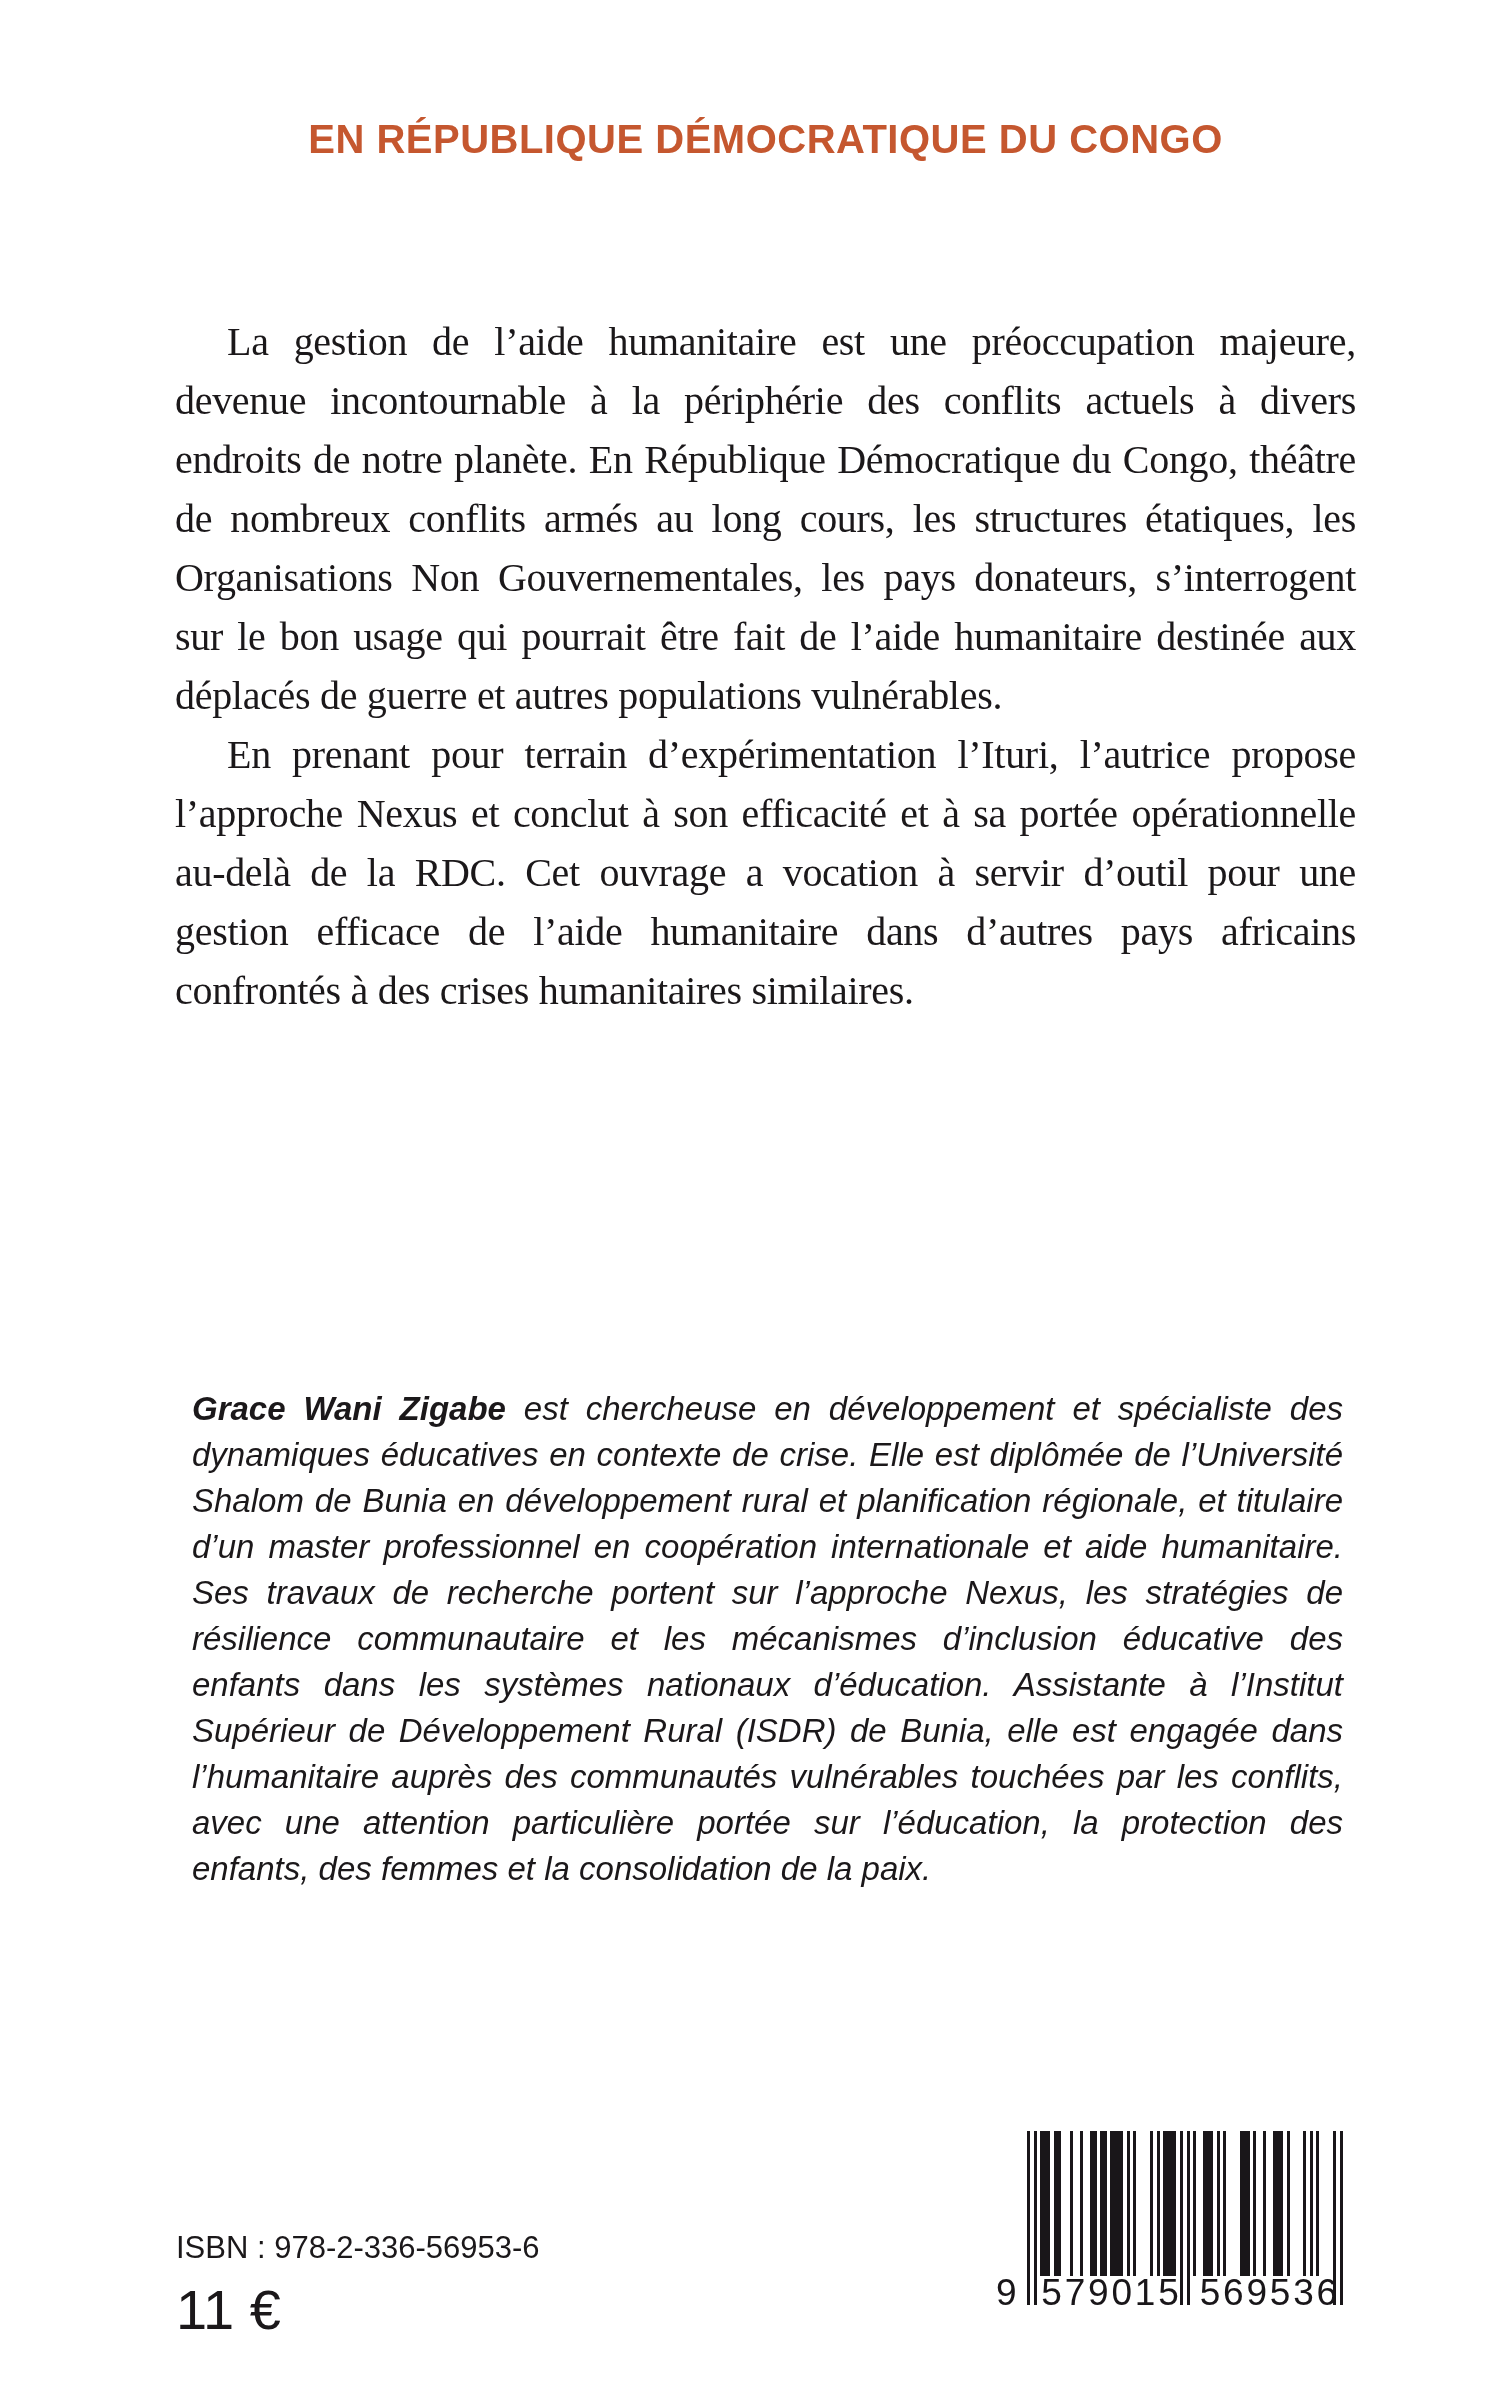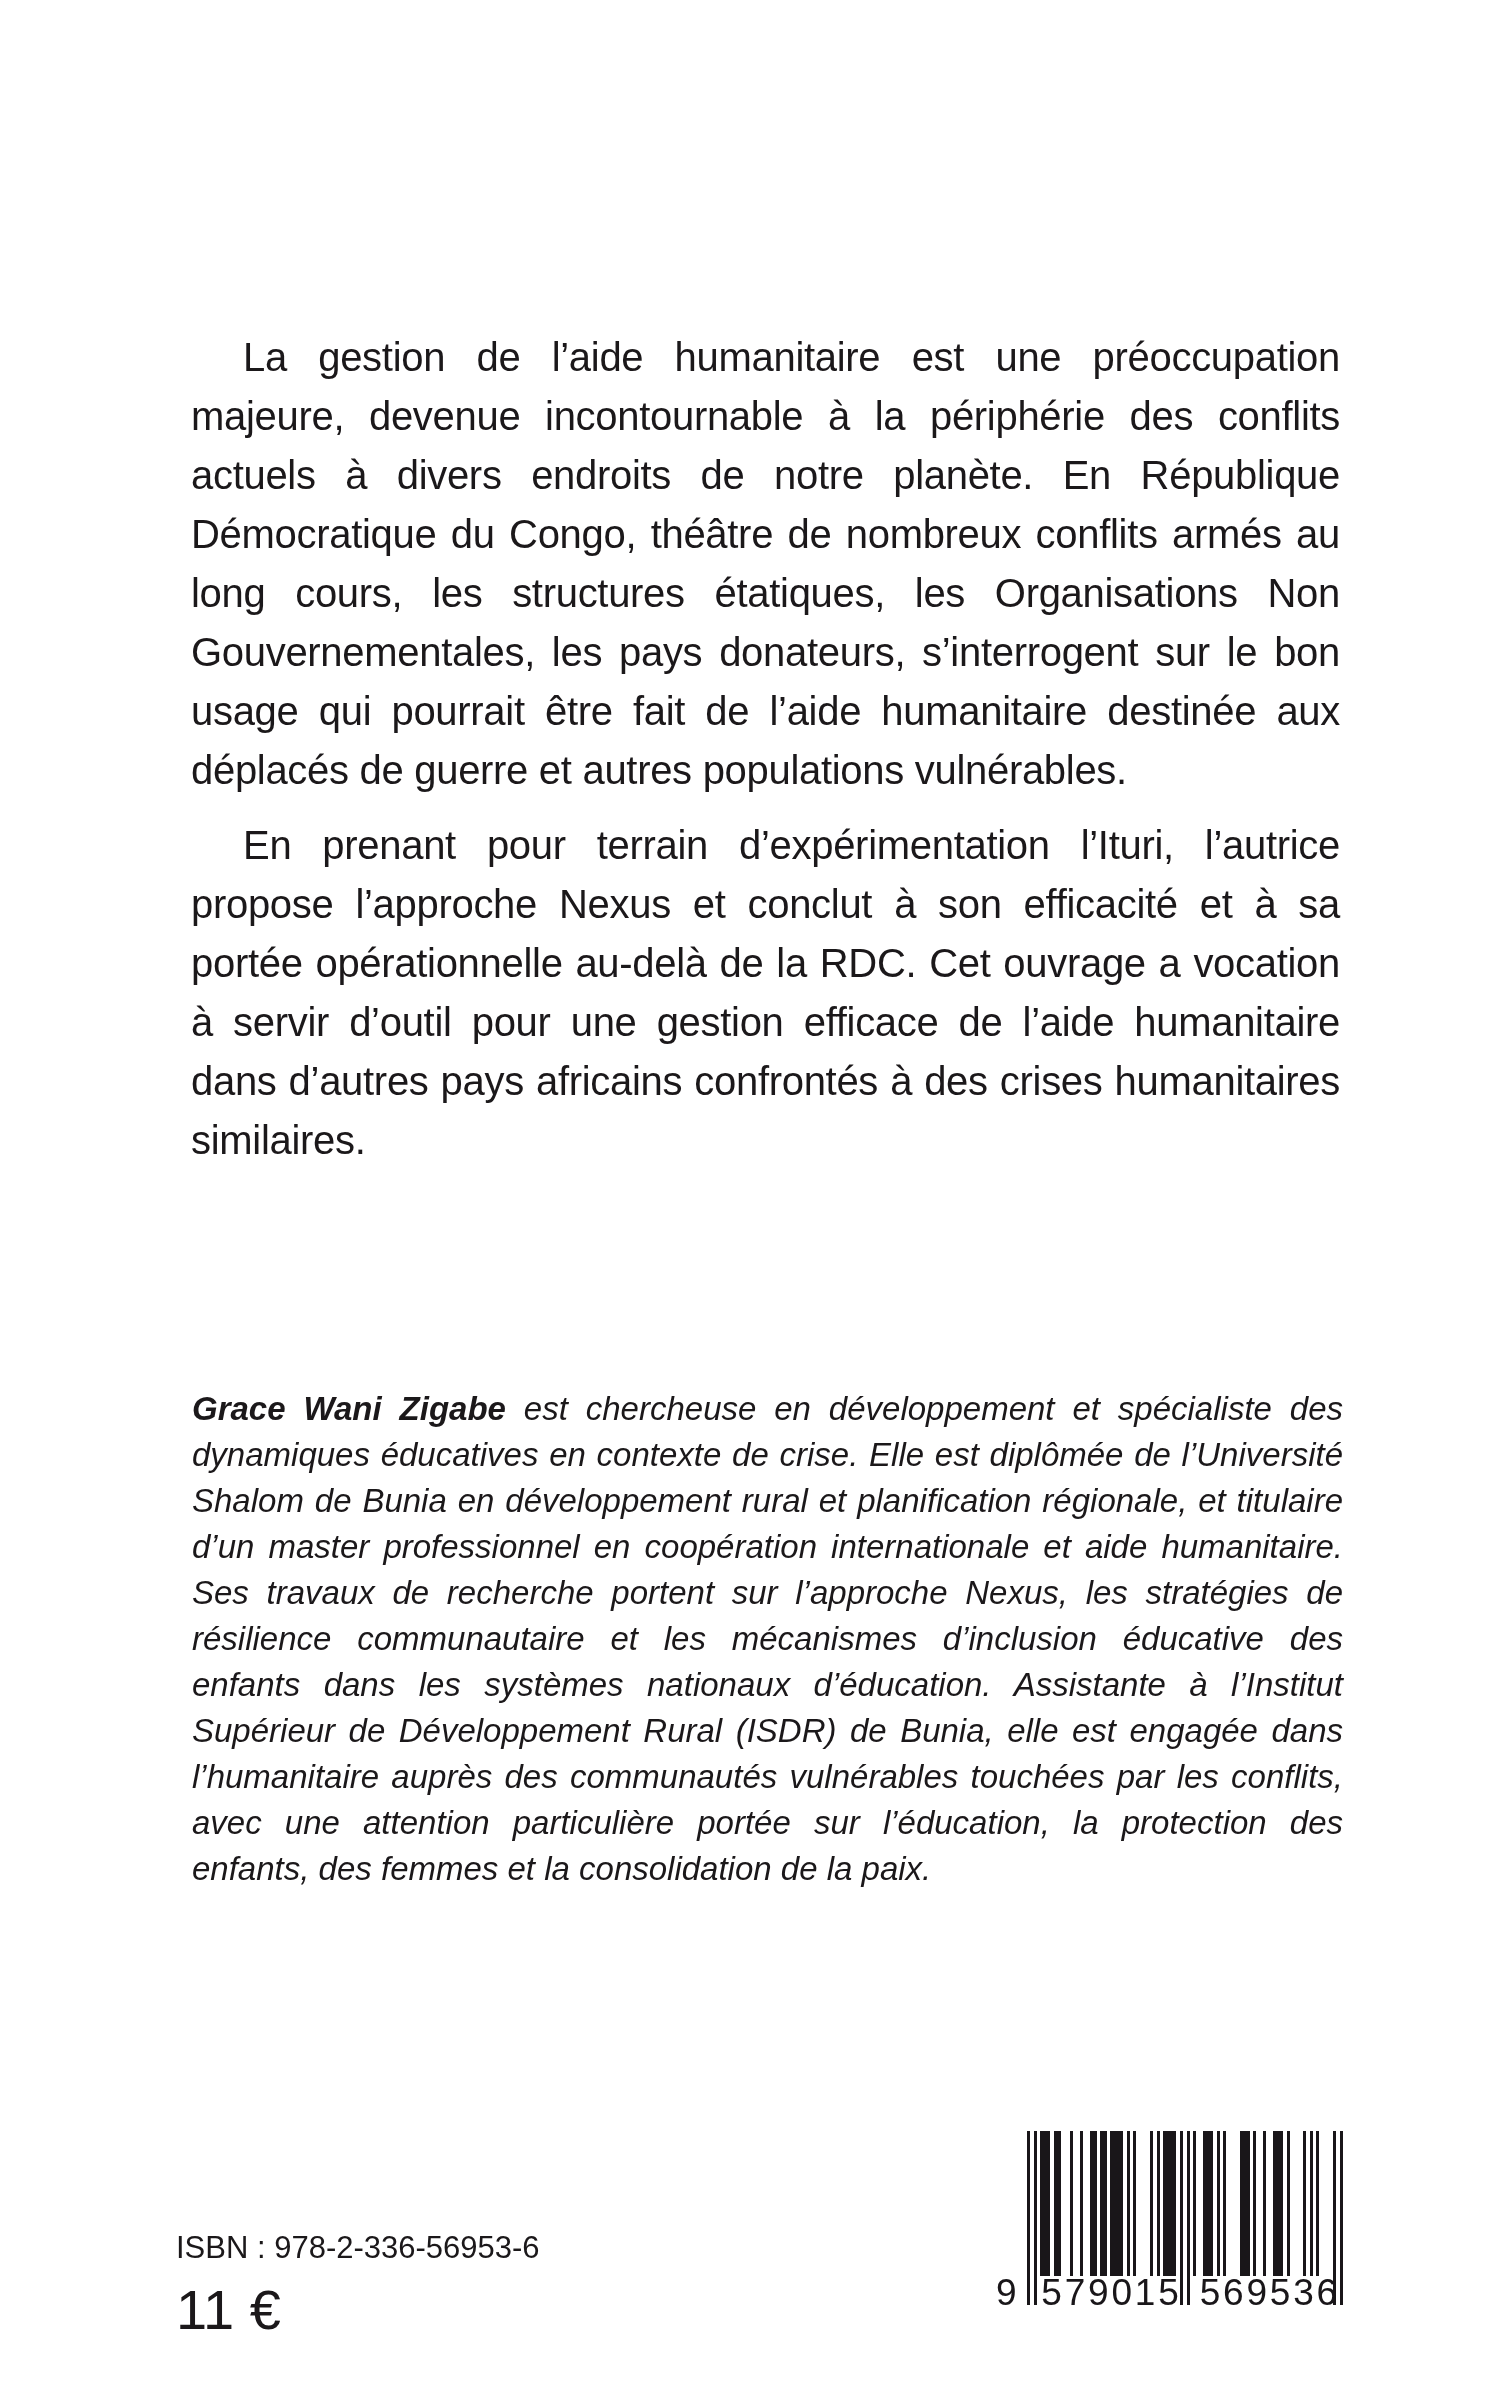--- a/index.html
+++ b/index.html
@@ -22,22 +22,23 @@
   }
   .synopsis{
     position:absolute;
     left:175px;top:312px;width:1181px;
     font-size:40px;
     line-height:59px;
     text-align:justify;
     letter-spacing:-0.3px;
   }
   .synopsis p{
-    margin:16px;
+    margin:0;
     text-indent:52px;
+    font-family:Liberation Serif, serif;
   }
   .bio{
     position:absolute;
     left:176px;top:1370px;width:1183px;
     font-style:italic;
     font-size:33px;
     line-height:46px;
     text-align:justify;
   }
   .bio p{margin:16px;}
@@ -80,20 +81,21 @@
   .bc-digit-first{left:1.9px;}
   .bc-digit-group1{left:45px;width:145px;text-align:center;letter-spacing:2.8px;}
   .bc-digit-group2{left:201px;width:145px;text-align:right;letter-spacing:2.8px;}
 </style>
 </head>
 <body>
 
 <div class="page" style="color: rgb(27, 24, 26);">
 
   <header class="title" style="color: rgb(197, 87, 47);">
+    <div>EN RÉPUBLIQUE DÉMOCRATIQUE DU CONGO</div>
   </header>
 
   <section class="synopsis">
     <p>La gestion de l’aide humanitaire est une préoccupation majeure, devenue incontournable à la périphérie des conflits actuels à divers endroits de notre planète. En République Démocratique du Congo, théâtre de nombreux conflits armés au long cours, les structures étatiques, les Organisations Non Gouvernementales, les pays donateurs, s’interrogent sur le bon usage qui pourrait être fait de l’aide humanitaire destinée aux déplacés de guerre et autres populations vulnérables.</p>
     <p>En prenant pour terrain d’expérimentation l’Ituri, l’autrice propose l’approche Nexus et conclut à son efficacité et à sa portée opérationnelle au-delà de la RDC. Cet ouvrage a vocation à servir d’outil pour une gestion efficace de l’aide humanitaire dans d’autres pays africains confrontés à des crises humanitaires similaires.</p>
   </section>
 
   <section class="bio">
     <p><span class="author">Grace Wani Zigabe</span><span> est chercheuse en développement et spécialiste des dynamiques éducatives en contexte de crise. Elle est diplômée de l’Université Shalom de Bunia en développement rural et planification régionale, et titulaire d’un master professionnel en coopération internationale et aide humanitaire. Ses travaux de recherche portent sur l’approche Nexus, les stratégies de résilience communautaire et les mécanismes d’inclusion éducative des enfants dans les systèmes nationaux d’éducation. Assistante à l’Institut Supérieur de Développement Rural (ISDR) de Bunia, elle est engagée dans l’humanitaire auprès des communautés vulnérables touchées par les conflits, avec une attention particulière portée sur l’éducation, la protection des enfants, des femmes et la consolidation de la paix.</span></p>
   </section>

